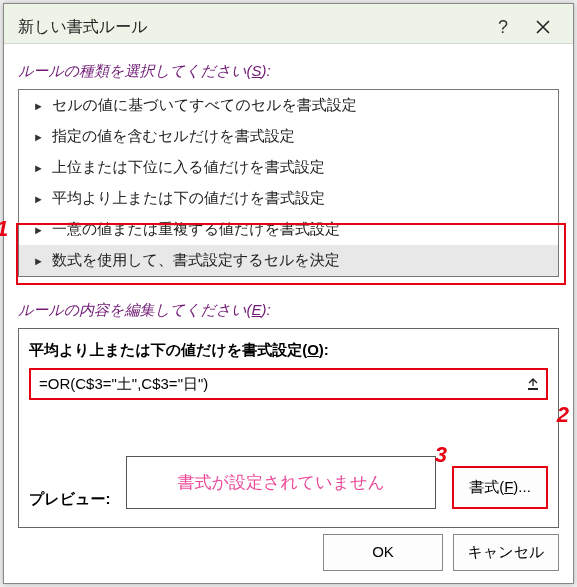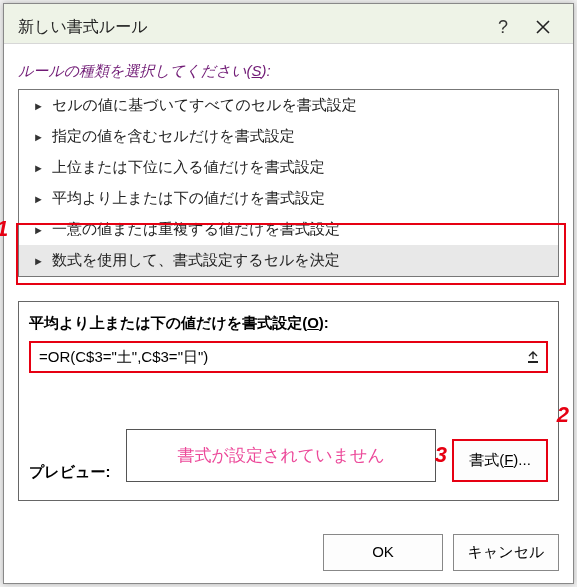--- a/index.html
+++ b/index.html
@@ -76,20 +76,23 @@
           <span class="tri">►</span>
           <span>一意の値または重複する値だけを書式設定</span>
         </div>
       <div class="rule-item selected">
           <span class="tri">►</span>
           <span>数式を使用して、書式設定するセルを決定</span>
         </div>
     </div>
 
     <div class="edit-section">
+      <div class="section-label">
+        <span>ルールの内容を編集してください(</span><u>E</u><span>):</span>
+      </div>
 
       <div class="edit-box">
         <div class="bold-label">
           <span>平均より上または下の値だけを書式設定(</span><u>O</u><span>):</span>
         </div>
         <div class="formula-row">
           <input class="formula-input" value="=OR(C$3=&quot;土&quot;,C$3=&quot;日&quot;)" style="">
           <div class="ref-btn">
             <svg width="14" height="14" viewBox="0 0 14 14">
                 <path d="M7 2 L7 9 M3 6 L7 2 L11 6" stroke="#222" stroke-width="1.3" fill="none"></path>

